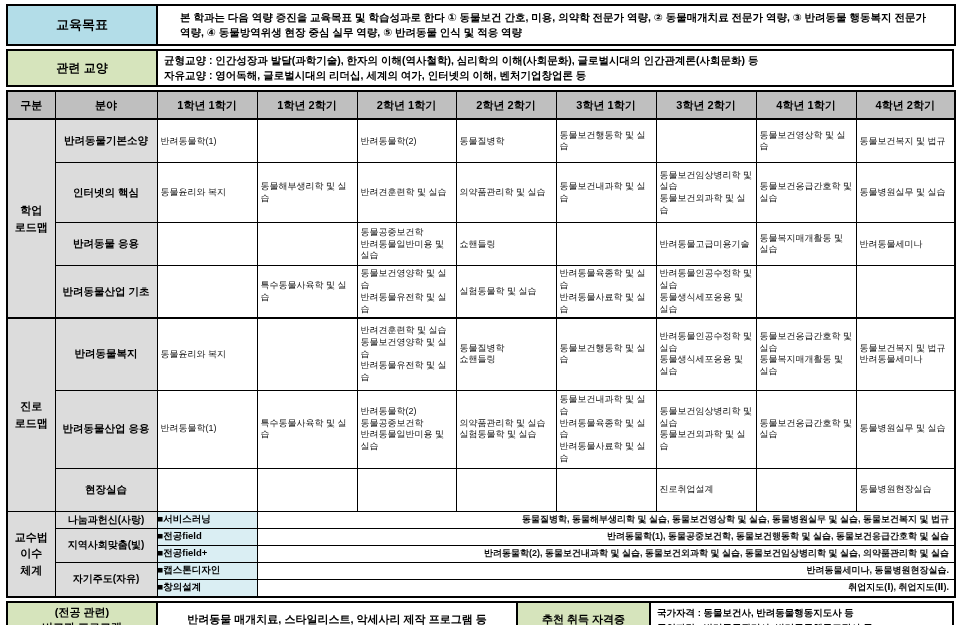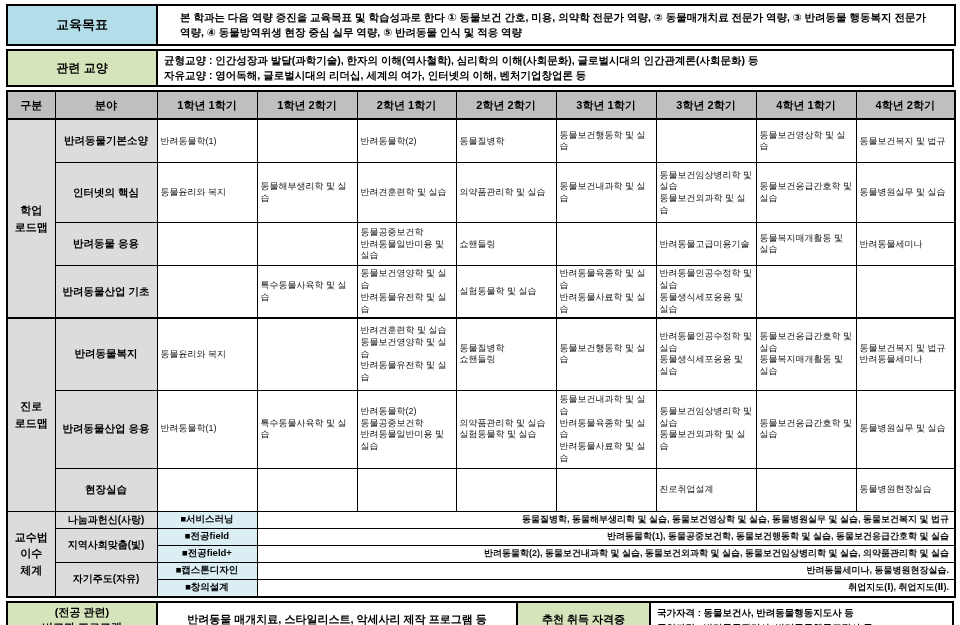--- a/index.html
+++ b/index.html
@@ -18,21 +18,21 @@
   .lib-text{background:#fff;font-weight:bold;font-size:10.5px;line-height:1.45;text-align:left;padding:2px 6px;}
   
   .grid{border:2px solid #000;}
   .grid th{background:#bfbfbf;border:1px solid #000;border-bottom:2px solid #000;font-size:11px;font-weight:bold;height:24px;}
   .grid td{border:1px solid #000;}
   .gubun{background:#dcdcdc;font-weight:bold;text-align:center;font-size:11px;white-space:pre-line;line-height:1.5;}
   .cat{background:#dcdcdc;font-weight:bold;text-align:center;font-size:10.5px;padding:14px 2px;}
   .course{background:#fff;font-size:9px;line-height:1.3;text-align:left;padding:2px 3px;white-space:pre-line;color:#111;}
   .sec-top td{border-top:2px solid #000;}
   .ped-row td{border-top-width:1px;}
-  .method{background:#daeef3;font-weight:bold;font-size:9.5px;text-align:center;padding:1px 10px;height:14px;}
+  .method{background:#daeef3;font-weight:bold;font-size:9.5px;text-align:left;padding:1px 0;height:14px;}
   .courses{background:#fff;font-size:9px;font-weight:600;text-align:right;padding:1px 5px;color:#111;}
   .cat-ped{background:#dcdcdc;font-weight:bold;text-align:center;font-size:10px;}
   
   .bot-tbl td{border:2px solid #000;}
   .green-multi{background:#d6e4bc;font-weight:bold;text-align:center;font-size:11px;white-space:pre-line;line-height:1.35;padding:2px;}
   .prog-text{background:#fff;font-weight:bold;text-align:center;font-size:11px;}
   .cert-text{background:#fff;font-weight:600;font-size:9.5px;line-height:1.6;text-align:left;padding:2px 6px;white-space:pre-line;}
 </style>
 </head>
 <body>

